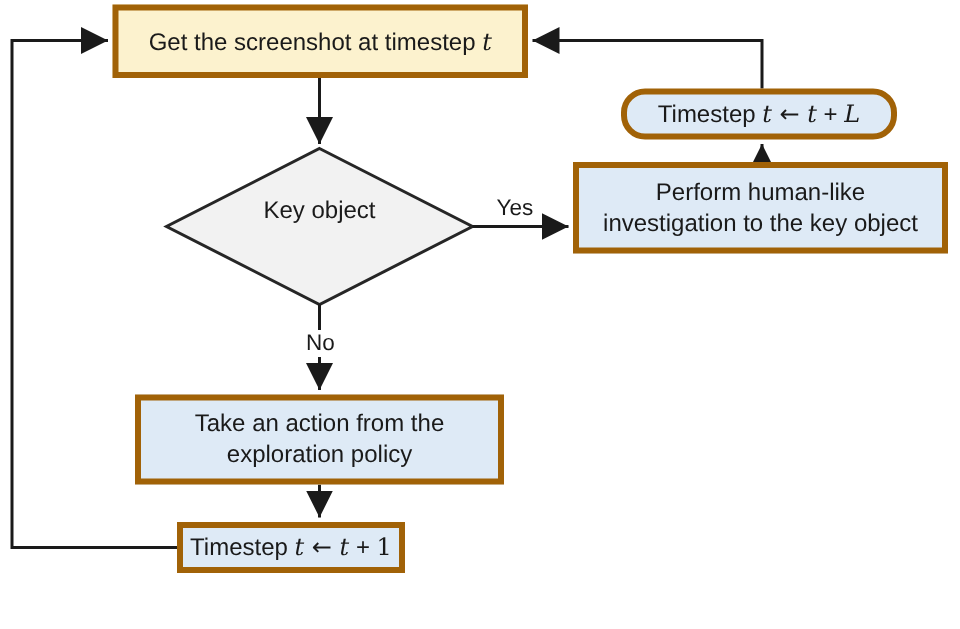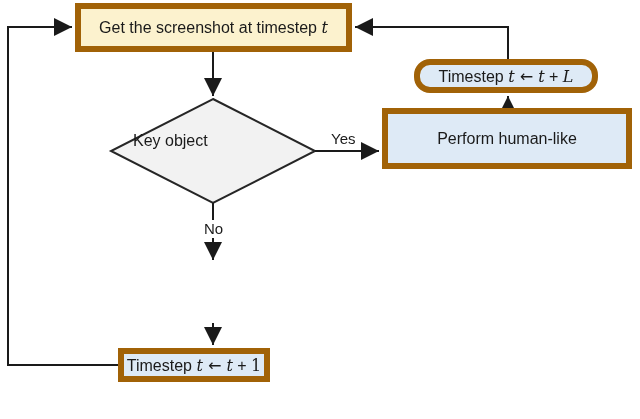--- a/index.html
+++ b/index.html
@@ -2,28 +2,28 @@
 <html><head>
 <meta charset="utf-8">
 <style>
   html,body{margin:0;padding:0;background:#ffffff;}
   #stage{
     position:relative;width:640px;height:419px;background:#ffffff;overflow:hidden;
     font-family:"Liberation Sans",sans-serif;color:#1a1a1a;
   }
   #wires{position:absolute;left:0;top:0;width:640px;height:419px;}
   .box{
-    position:absolute;box-sizing:border-box;border:6px solid #a16207;
+    position:absolute;box-sizing:border-box;border:4px solid #a16207;
     display:flex;align-items:center;justify-content:center;text-align:center;
     font-size:16px;line-height:21px;white-space:nowrap;
   }
   .yellow{background:#FCF2CE;}
   .blue{background:#DEEAF6;}
   .diamond-text{
-    position:absolute;left:133px;top:130px;width:160px;text-align:left;
+    position:absolute;left:133px;top:130px;width:160px;text-align:center;
     font-size:16px;line-height:21px;
   }
   .mvar{font-family:"DejaVu Serif",serif;font-style:italic;}
   .mnum{font-family:"DejaVu Serif",serif;}
   .marrow{font-family:"DejaVu Sans",sans-serif;}
   .edge-label{
     position:absolute;background:#ffffff;padding:0 3px;font-size:15px;line-height:18px;
   }
 </style>
 </head>
@@ -63,23 +63,30 @@
     <span>Key object</span><br>
   </div>
 
   <div class="box blue" style="left:414px;top:59px;width:184px;height:34px;border-radius:16px;">
     <div><span>Timestep </span><span class="mvar">t</span><span class="marrow"> ← </span><span class="mvar">t</span><span> + </span><span class="mvar">L</span></div>
   </div>
 
   <div class="box blue" style="left:382px;top:108px;width:250px;height:61px;">
     <div>
       <span>Perform human-like</span><br>
+      <span>investigation to the key object</span>
     </div>
   </div>
 
+  <div class="box blue" style="left:90px;top:263px;width:246px;height:60px;">
+    <div>
+      <span>Take an action from the</span><br>
+      <span>exploration policy</span>
+    </div>
+  </div>
 
   <div class="box blue" style="left:118px;top:348px;width:152px;height:34px;">
     <div><span>Timestep </span><span class="mvar">t</span><span class="marrow"> ← </span><span class="mvar">t</span><span> + </span><span class="mnum">1</span></div>
   </div>
 
   <div class="edge-label" style="left:328px;top:130px;">Yes</div>
   <div class="edge-label" style="left:201px;top:220px;">No</div>
 
 </div>
 

